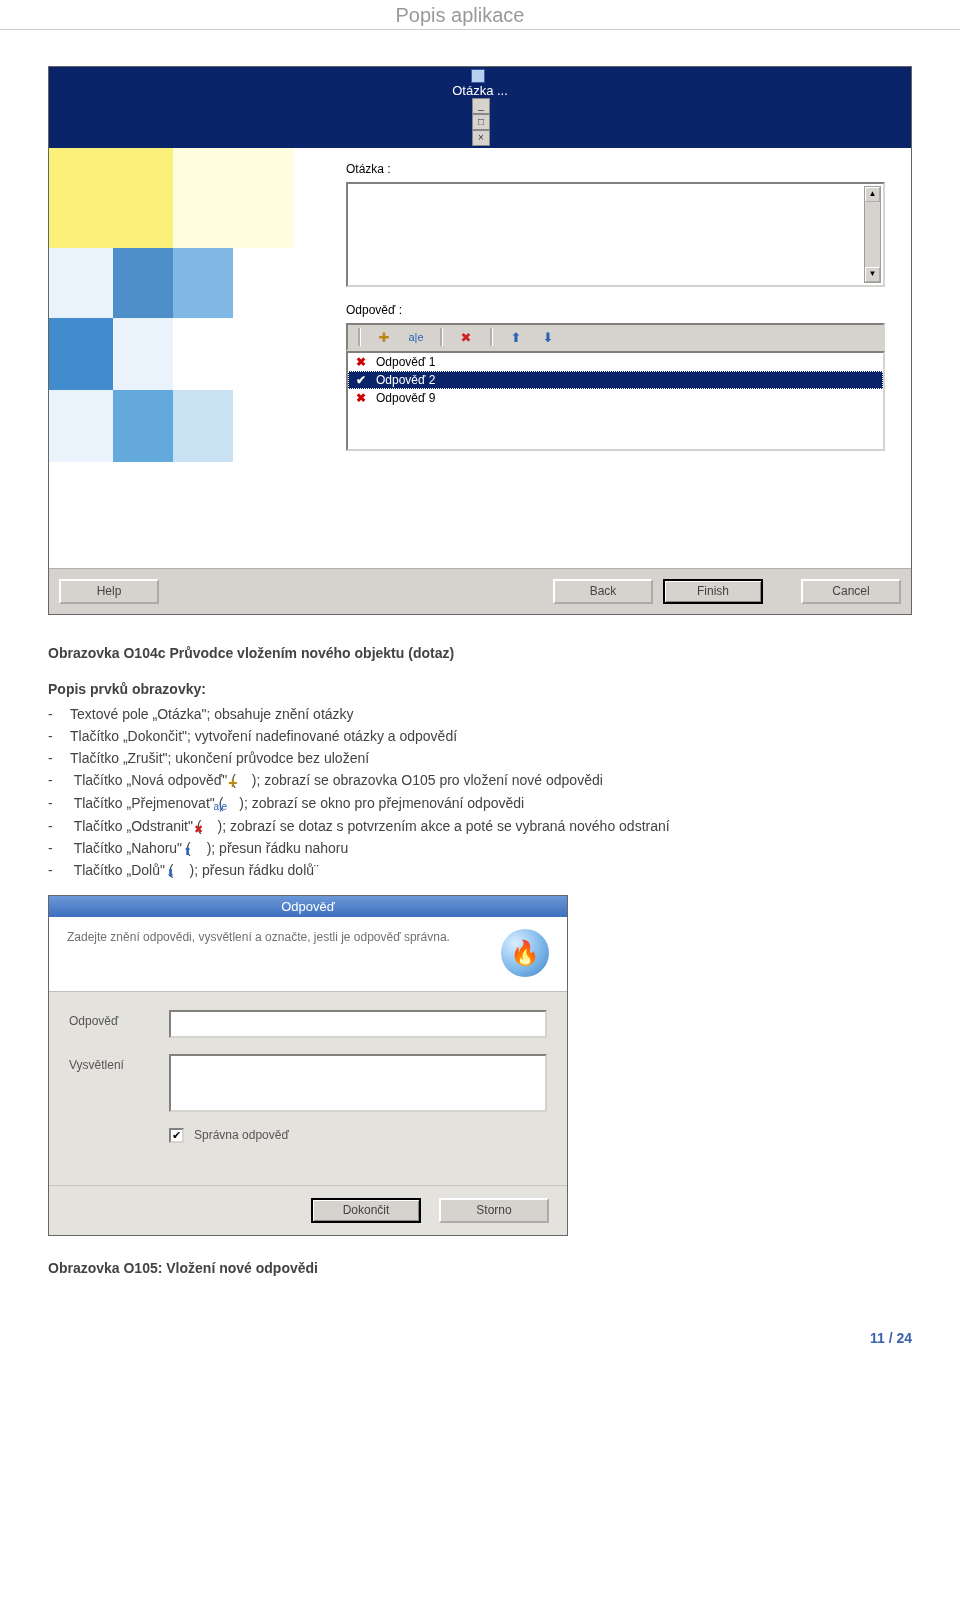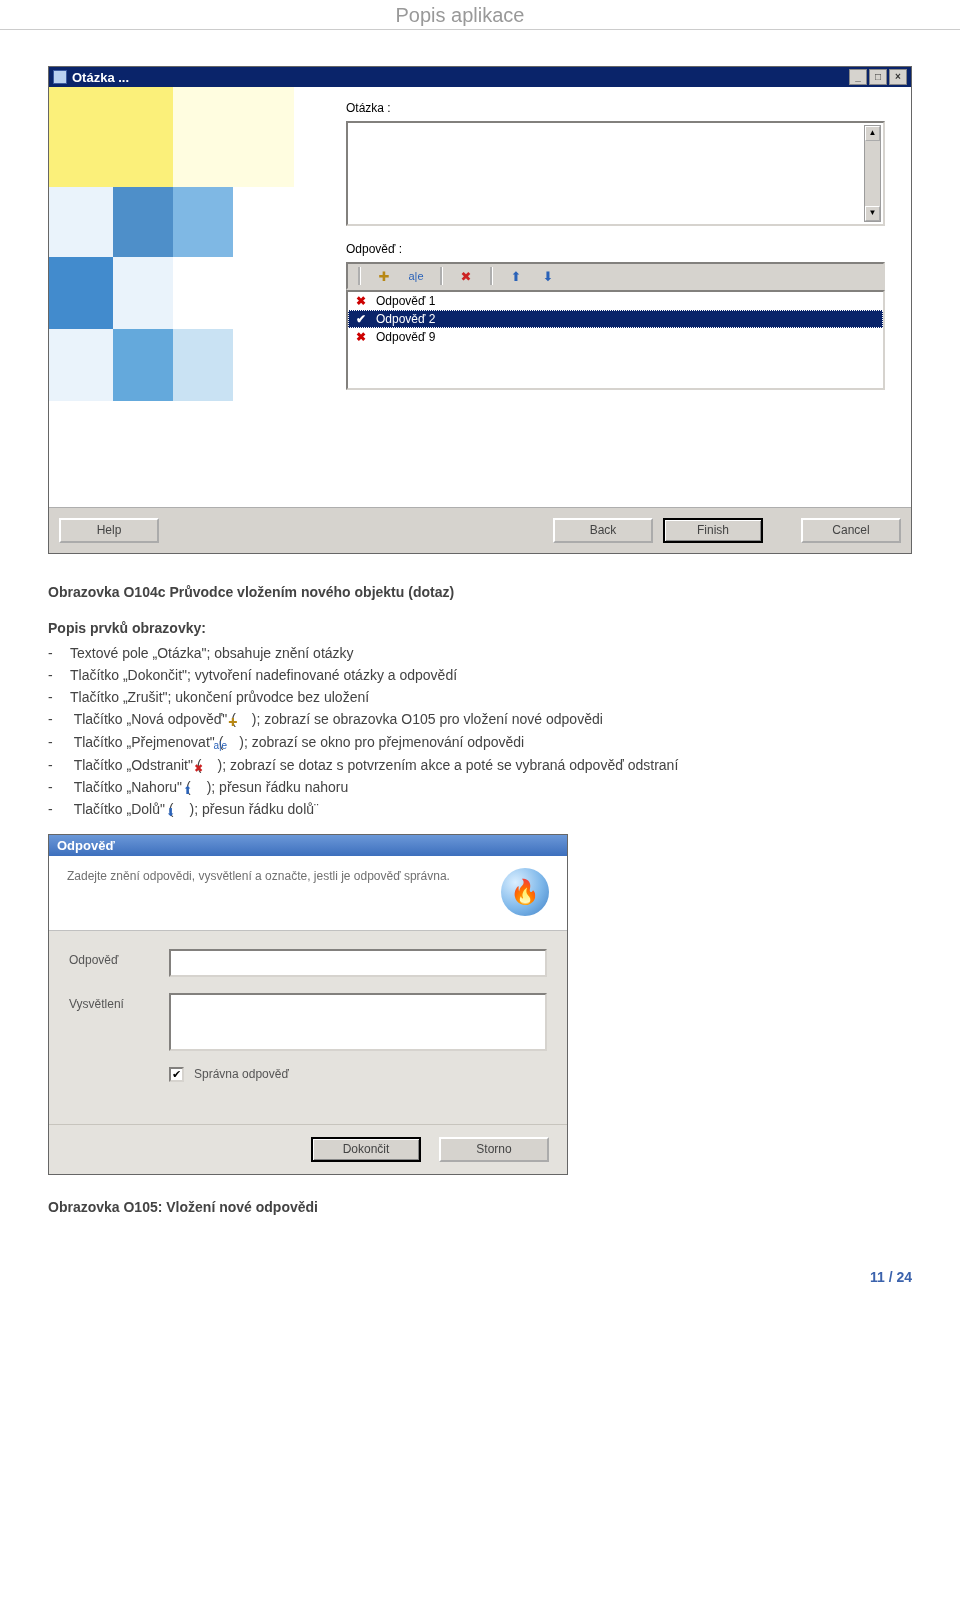--- a/index.html
+++ b/index.html
@@ -29,21 +29,22 @@
     font-family: Tahoma, sans-serif;
     margin-bottom: 28px;
   }
   .titlebar {
     background: #0a246a;
     color: #fff;
     display: flex;
     align-items: center;
     padding: 2px 4px;
     font-size: 13px;
-    font-weight: bold;
+    font-weight: normal;
+    flex-direction: column;
   }
   .titlebar .app-icon {
     width: 14px; height: 14px;
     background: #b9d0f0;
     border: 1px solid #3b5aa0;
     margin-right: 5px;
   }
   .titlebar .title-text { flex: 1; }
   .winbtn {
     width: 18px; height: 16px;
@@ -346,21 +347,21 @@
       <li>Textové pole „Otázka"; obsahuje znění otázky</li>
       <li>Tlačítko „Dokončit"; vytvoření nadefinované otázky a odpovědí</li>
       <li>Tlačítko „Zrušit"; ukončení průvodce bez uložení</li>
       <li>
         <span>Tlačítko „Nová odpověď" (</span><span class="inline-icon" style="color:#b88815;">✚</span><span>); zobrazí se obrazovka O105 pro vložení nové odpovědi</span>
       </li>
       <li>
         <span>Tlačítko „Přejmenovat" (</span><span class="inline-icon" style="color:#2a62b8;font-size:10px;">a|e</span><span>); zobrazí se okno pro přejmenování odpovědi</span>
       </li>
       <li>
-        <span>Tlačítko „Odstranit" (</span><span class="inline-icon" style="color:#c22;">✖</span><span>); zobrazí se dotaz s potvrzením akce a poté se vybraná odpověď odstraní</span>
+        <span>Tlačítko „Odstranit" (</span><span class="inline-icon" style="color:#c22;">✖</span><span>); zobrazí se dotaz s potvrzením akce a poté se vybraná nového odstraní</span>
       </li>
       <li>
         <span>Tlačítko „Nahoru" (</span><span class="inline-icon" style="color:#2a62b8;">⬆</span><span>); přesun řádku nahoru</span>
       </li>
       <li>
         <span>Tlačítko „Dolů" (</span><span class="inline-icon" style="color:#2a62b8;">⬇</span><span>); přesun řádku dolů¨</span>
       </li>
     </ul>
   </div>
 

